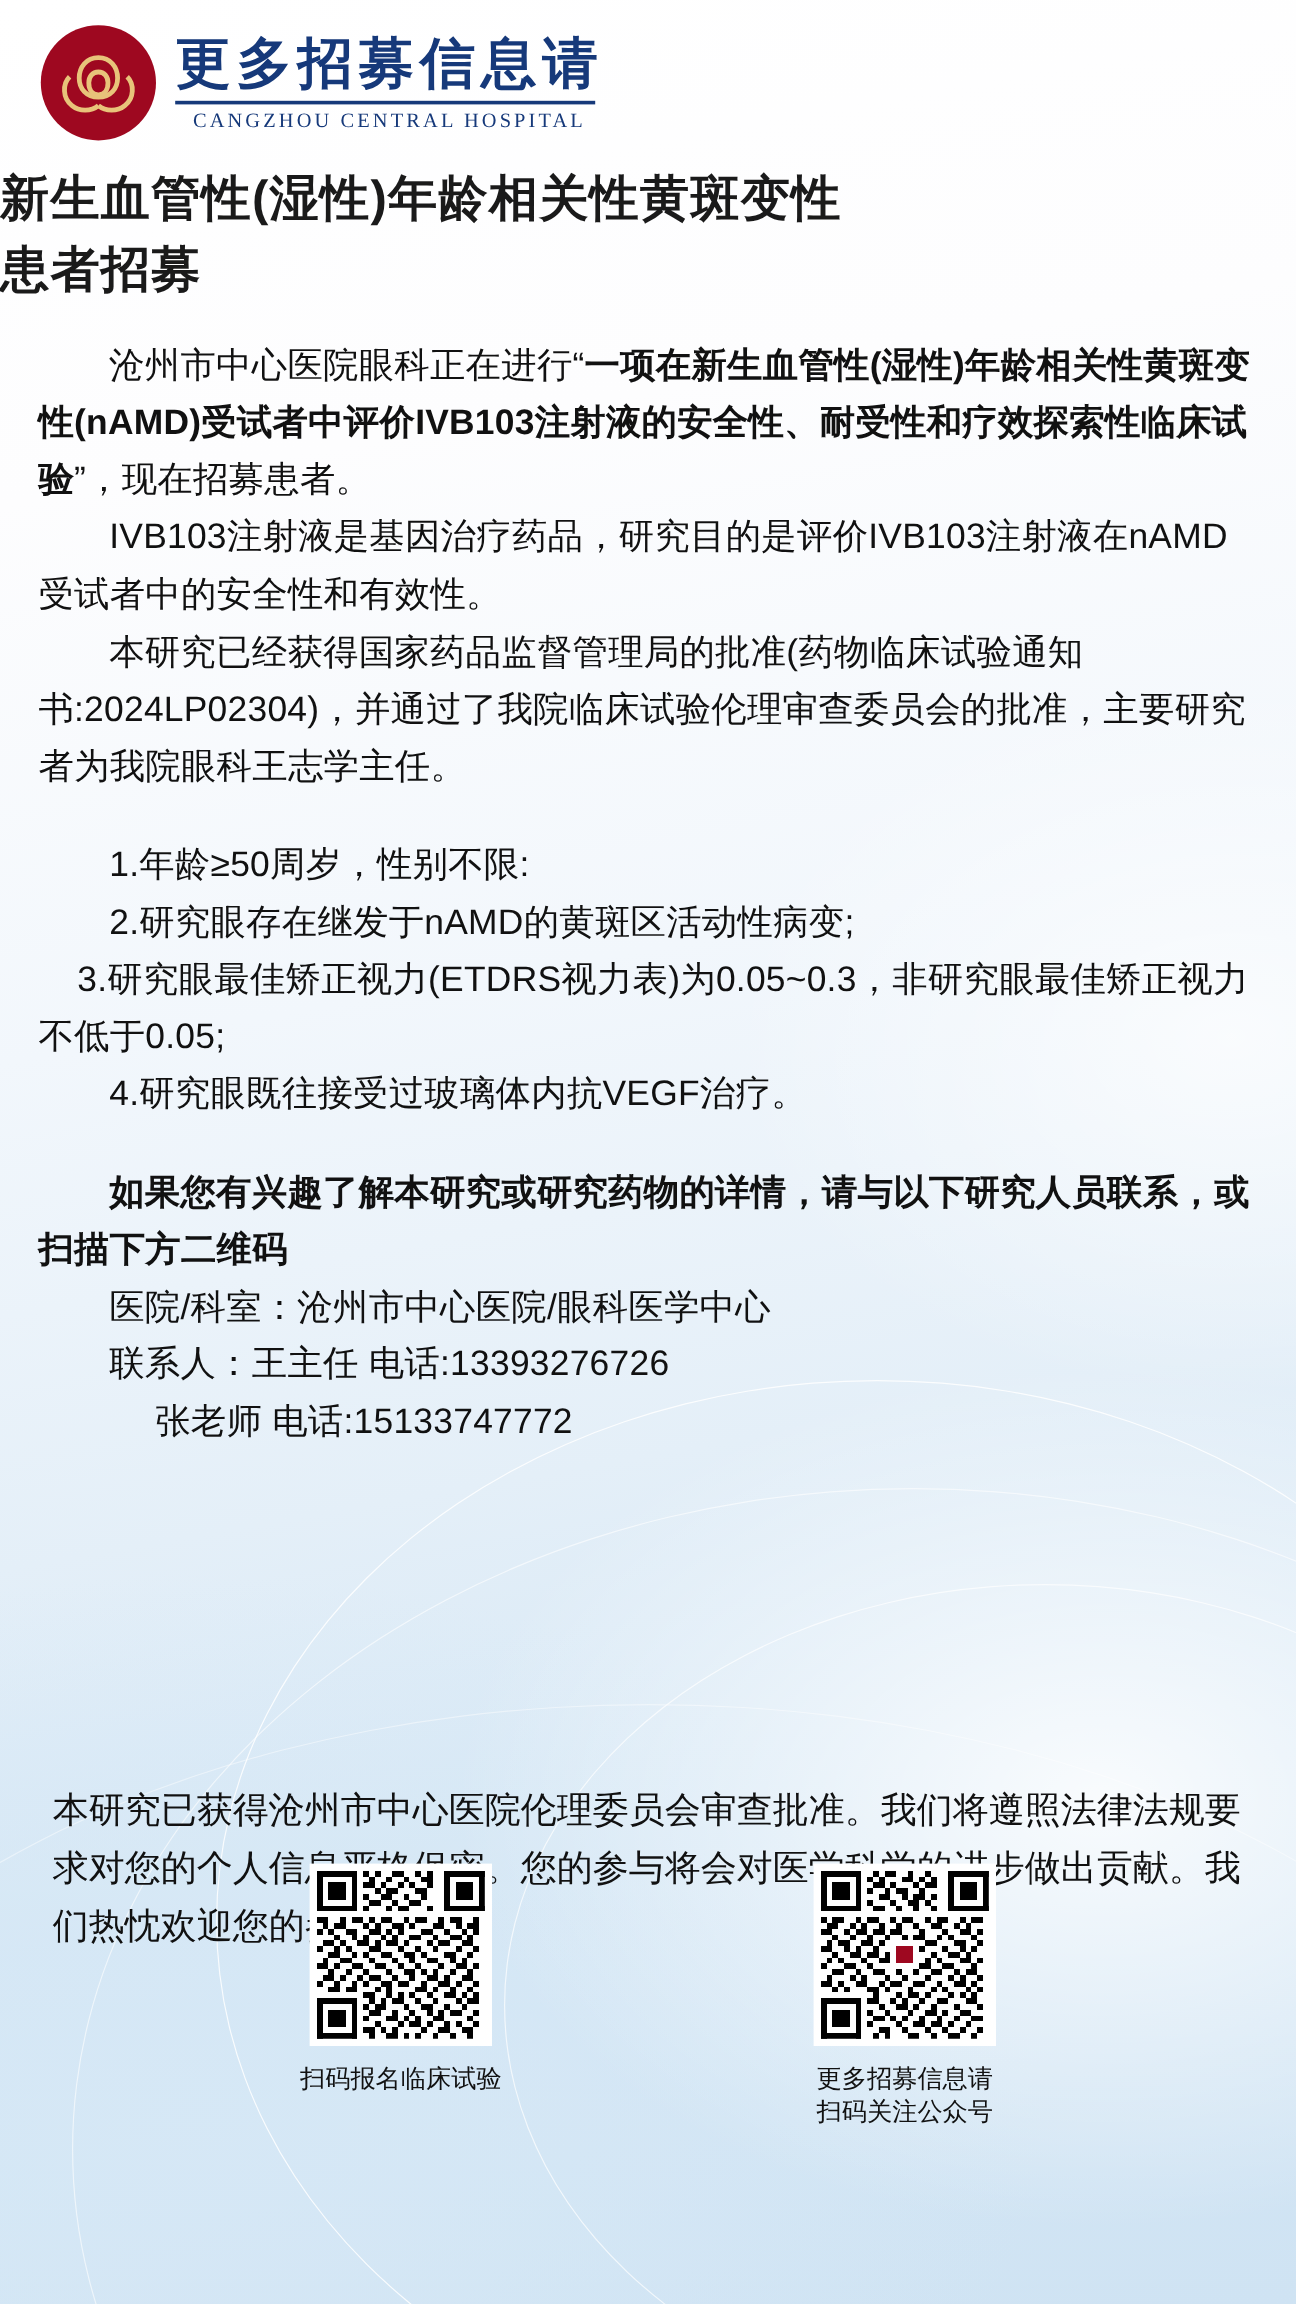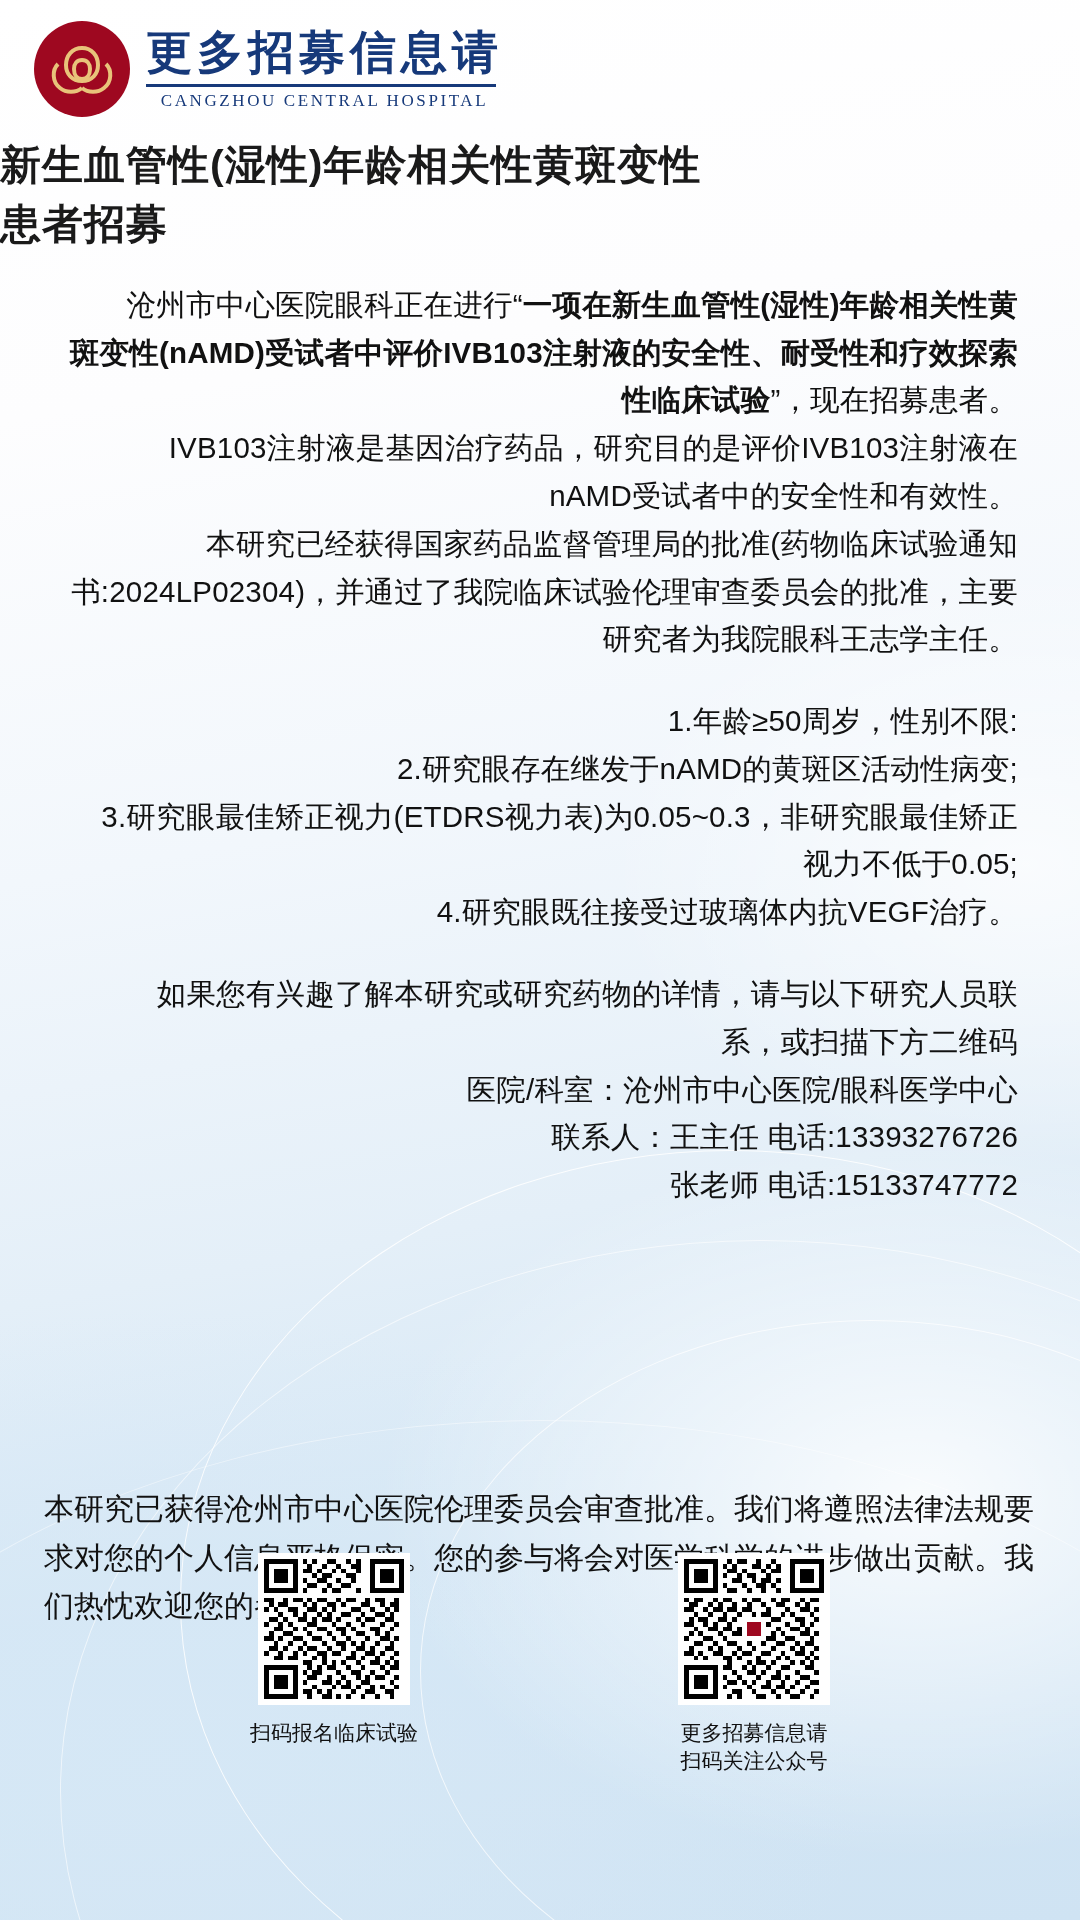--- a/index.html
+++ b/index.html
@@ -91,26 +91,25 @@
     font-size: 41px;
     font-weight: bold;
     color: #1a1a1a;
     line-height: 1.45;
     letter-spacing: 1px;
   }
 
   
   .body-wrap {
     position: relative;
-    padding: 0 62px;
+    padding: 0 32px;
     margin-top: 26px;
     color: #111;
     font-size: 29.5px;
     line-height: 1.62;
-    text-align: right;
   }
   p.para {
     margin: 0;
     text-indent: 2em;
     letter-spacing: 0.2px;
   }
   .bold { font-weight: bold; }
   .section-gap { height: 34px; }
 
   .cond-title {
@@ -121,21 +120,21 @@
   .cond-item {
     margin-left: 26px;
     text-indent: 0;
   }
   .cond-item.wrap {
     margin-left: 0;
     text-indent: 1.1em;
   }
 
   .contact-lead {
-    font-weight: normal;
+    font-weight: bold;
     text-indent: 1.2em;
   }
   .contact-line { text-indent: 0; }
   .contact-line.indented { text-indent: 3.3em; }
 
   .footer-note {
     position: absolute;
     left: 44px;
     right: 44px;
     top: 1485px;

